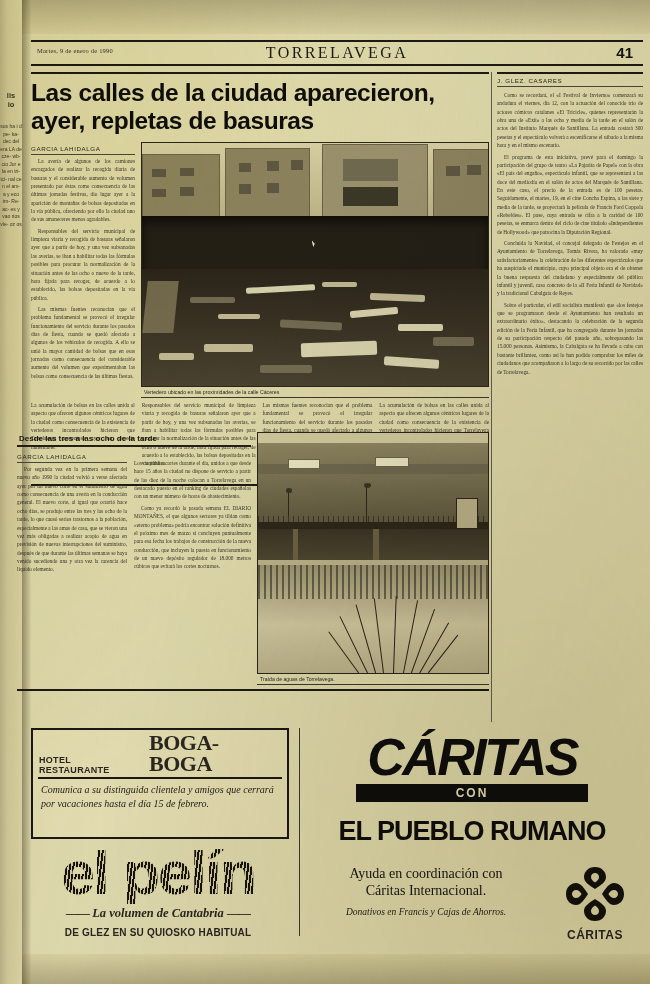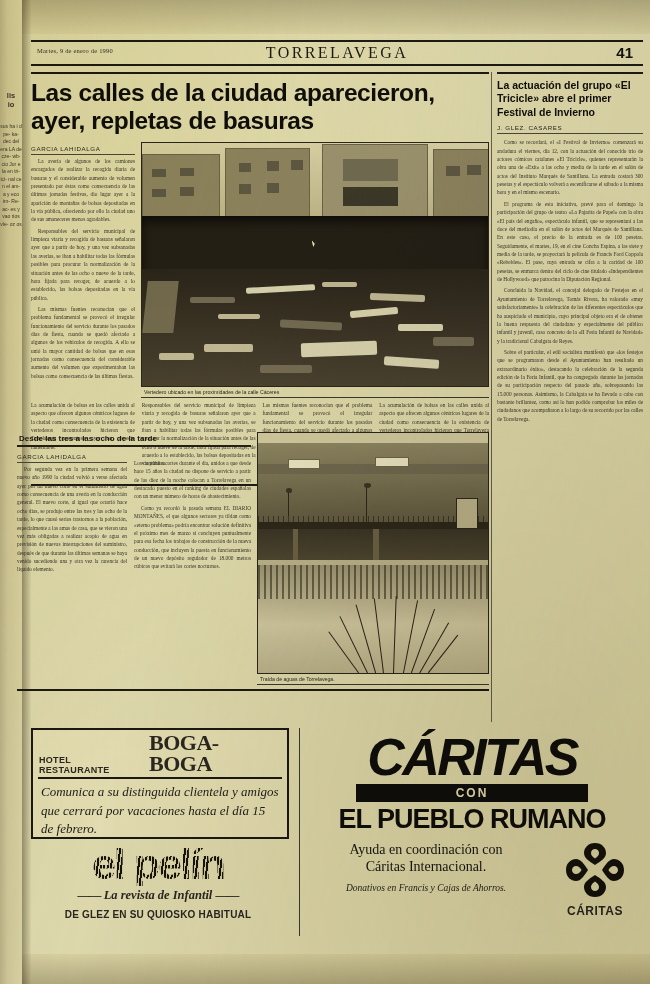--- a/index.html
+++ b/index.html
@@ -180,53 +180,53 @@
   .bstick { position:absolute; bottom:0; width:1px; background:#2a2418; transform-origin: bottom center; }
   .ph2-post { position:absolute; background:#2c2719; width:1px; }
 
   
   .ads { position: absolute; left: 31px; top: 728px; width: 612px; z-index: 22; }
   .ad-boga { position:absolute; left:0; top:0; width:254px; height:107px; border:2px solid #1b1813; background:#e2dcb2; }
   .boga-top { display:flex; align-items:flex-end; gap:5px; padding:3px 6px 1px 6px; }
   .boga-small { font-family:"Liberation Sans",sans-serif; font-size:9px; font-weight:bold; letter-spacing:.3px; }
   .boga-big { font-family:"Liberation Serif",serif; font-size:22px; font-weight:bold; letter-spacing:-.5px; line-height:.95; }
   .boga-rule { height:2px; background:#1b1813; margin:1px 5px 4px 5px; }
-  .boga-body { font-family:"Liberation Serif",serif; font-style:italic; font-size:13px; line-height:1.45; padding:0 8px; color:#1f1c16; }
+  .boga-body { font-family:"Liberation Serif",serif; font-style:italic; font-size:10px; line-height:1.45; padding:0 8px; color:#1f1c16; }
   .boga-wish { text-align:center; font-style:italic; font-size:10px; padding-top:5px; }
 
   .ad-pelin { position:absolute; left:0; top:113px; width:254px; height:95px; }
   .pelin-logo {
     font-family:"Liberation Sans",sans-serif; font-weight:bold;
-    font-size:43px; letter-spacing:-2px; line-height:1;
+    font-size:61px; letter-spacing:-2px; line-height:1;
     color:#151209; text-align:center;
     background: repeating-linear-gradient(97deg, #151209 0 2px, #cfc79c 2px 3.4px);
     -webkit-background-clip: text; background-clip: text;
     -webkit-text-fill-color: transparent;
     padding-top: 2px;
   }
   .pelin-sub { text-align:center; font-family:"Liberation Serif",serif; font-style:italic; font-weight:bold; font-size:12.5px; margin-top:2px; }
   .pelin-sub .dash { letter-spacing:-1px; }
   .pelin-foot { text-align:center; font-family:"Liberation Sans",sans-serif; font-weight:bold; font-size:10px; letter-spacing:.2px; margin-top:6px; }
 
   .ad-caritas { position:absolute; left:268px; top:0; width:344px; height:208px; border-left:1px solid #3b372c; }
   .car-title {
     font-family:"Liberation Sans",sans-serif; font-weight:bold; font-style:italic;
     font-size:52px; letter-spacing:-2.5px; text-align:center; line-height:.92; color:#100e0a;
     margin-top: 6px;
   }
   .car-con {
-    margin: 2px auto 4px auto; width: 232px; background:#100e0a; color:#e6e0b8;
+    margin: 2px auto 16px auto; width: 232px; background:#100e0a; color:#e6e0b8;
     font-family:"Liberation Sans",sans-serif; font-weight:bold; font-size:12px;
     letter-spacing:2px; text-align:center; padding:2px 0;
   }
   .car-sub {
     font-family:"Liberation Sans",sans-serif; font-weight:bold;
     font-size:27px; letter-spacing:-1px; text-align:center; line-height:1; margin-top:3px; color:#100e0a;
   }
-  .car-body { display:flex; align-items:flex-start; margin-top:8px; }
+  .car-body { display:flex; align-items:flex-start; margin-top:20px; }
   .car-lines { flex:1; text-align:center; }
   .car-l1 { font-family:"Liberation Serif",serif; font-size:14px; line-height:1.25; color:#17140f; }
   .car-l2 { font-family:"Liberation Serif",serif; font-style:italic; font-size:9.5px; margin-top:7px; color:#201d16; }
   .car-logo { width:86px; text-align:center; padding-right:6px; }
   .car-word { font-family:"Liberation Sans",sans-serif; font-weight:bold; font-size:12px; letter-spacing:.5px; margin-top:1px; }
 
   
   .sliver { position:absolute; left:0; top:34px; width:22px; height:916px; z-index:7; }
   .sliver .bit { font-family:"Liberation Sans",sans-serif; font-size:5px; color:#3a362c; text-align:center; line-height:1.5; }
   .sliver .bhead { font-weight:bold; font-size:7.5px; line-height:1.15; }
@@ -399,21 +399,20 @@
             </div>
           </div>
           <div class="caption">Traída de aguas de Torrelavega.</div>
         </div>
       </div>
       <div class="hrule-thick" style="margin-top:4px;"></div>
     </div>
 
     <div class="sidebar">
       <div class="hrule-thick"></div>
-      <h3 class="sidehead">La actuación del grupo «El Tricicle» abre el primer Festival de Invierno</h3>
       <span class="byline">J. GLEZ. CASARES</span>
       <div class="col" style="margin-top:4px;">
         <p>Como se recordará, el «I Festival de Invierno» comenzará su andadura el viernes, día 12, con la actuación del conocido trío de actores cómicos catalanes «El Tricicle», quienes representarán la obra una de «Exit» a las ocho y media de la tarde en el salón de actos del Instituto Marqués de Santillana. La entrada costará 300 pesetas y el espectáculo volverá a escenificarse el sábado a la misma hora y en el mismo escenario.</p>
         <p>El programa de esta iniciativa, prevé para el domingo la participación del grupo de teatro «La Pajarita de Papel» con la obra «El país del engaño», espectáculo infantil, que se representará a las doce del mediodía en el salón de actos del Marqués de Santillana. En este caso, el precio de la entrada es de 100 pesetas. Seguidamente, el martes, 19, en el cine Concha Espina, a las siete y media de la tarde, se proyectará la película de Francis Ford Coppola «Rebeldes». El pase, cuya entrada se cifra a la caridad de 100 pesetas, se enmarca dentro del ciclo de cine titulado «Independientes de Hollywood» que patrocina la Diputación Regional.</p>
         <p>Concluida la Navidad, el concejal delegado de Festejos en el Ayuntamiento de Torrelavega, Tomás Rivera, ha valorado «muy satisfactoriamente» la celebración de los diferentes espectáculos que ha auspiciado el municipio, cuyo principal objeto era el de obtener la buena respuesta del ciudadano y especialmente del público infantil y juvenil, caso concreto de la «II Feria Infantil de Navidad» y la tradicional Cabalgata de Reyes.</p>
         <p>Sobre el particular, el edil socialista manifestó que «los festejos que se programaron desde el Ayuntamiento han resultado un extraordinario éxito», destacando la celebración de la segunda edición de la Feria Infantil, que ha congregado durante las jornadas de su participación respecto del pasado año, sobrepasando las 15.000 personas. Asimismo, la Cabalgata se ha llevado a cabo con bastante brillantez, como así lo han podido comprobar los miles de ciudadanos que acompañaron a lo largo de su recorrido por las calles de Torrelavega.</p>
       </div>
     </div>
   </div>
 
@@ -425,21 +424,21 @@
         <div class="boga-big">BOGA-BOGA</div>
       </div>
       <div class="boga-rule"></div>
       <div class="boga-body">Comunica a su distinguida clientela y amigos que cerrará por vacaciones hasta el día 15 de febrero.</div>
     </div>
 
     <div class="ad-pelin">
       <div class="pelin-logo">el pelín</div>
       <div class="pelin-sub">
         <span class="dash">——</span>
-        <span>La revista de Infantil</span>
+        <span>La volumen de Cantabria</span>
         <span class="dash">——</span>
       </div>
       <div class="pelin-foot">DE GLEZ EN SU QUIOSKO HABITUAL</div>
     </div>
 
     <div class="ad-caritas">
       <div class="car-title">CÁRITAS</div>
       <div class="car-con">CON</div>
       <div class="car-sub">EL PUEBLO RUMANO</div>
       <div class="car-body">

